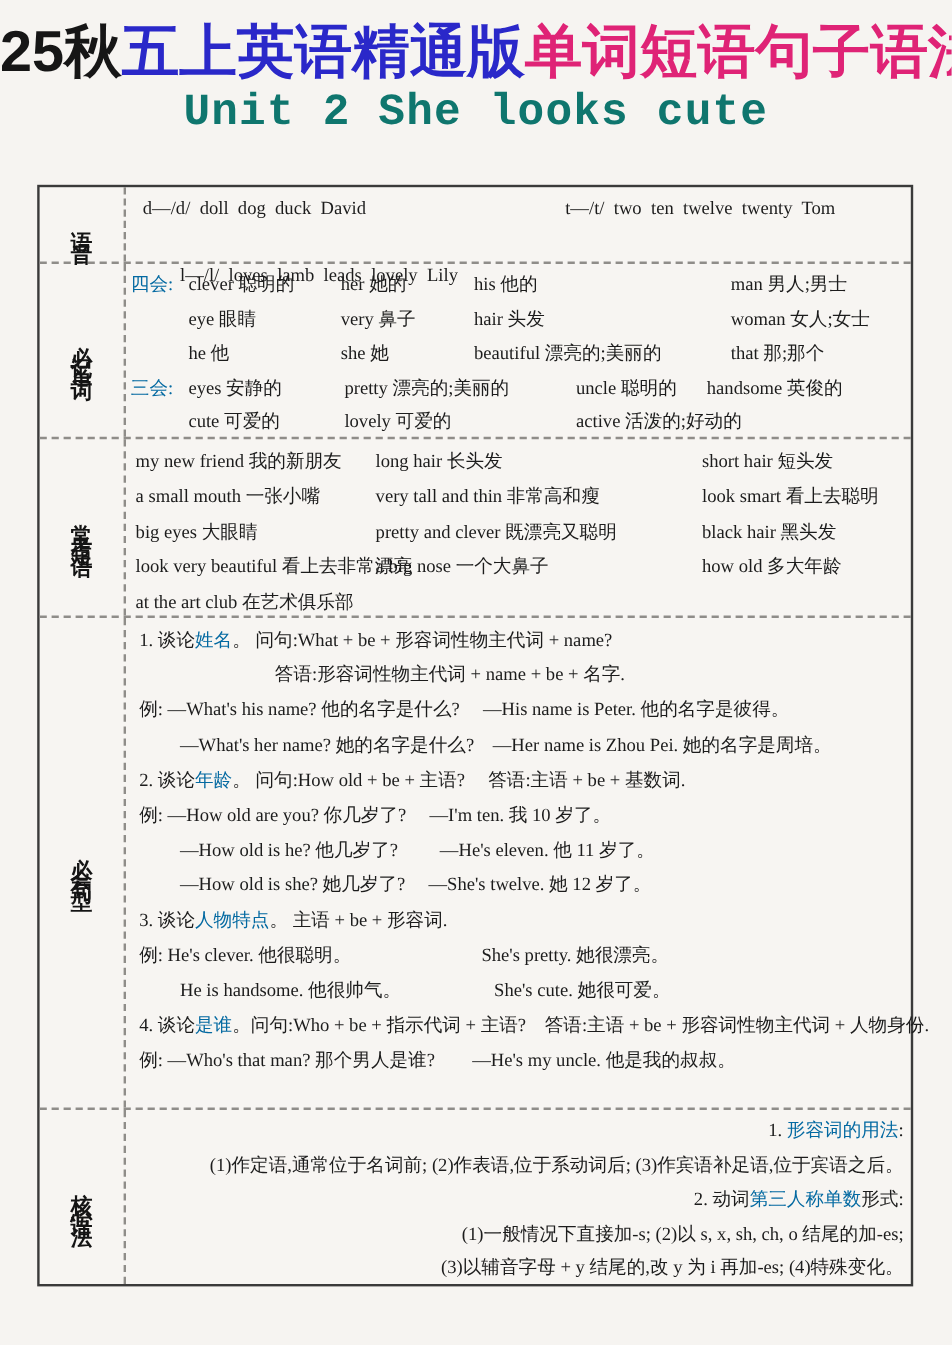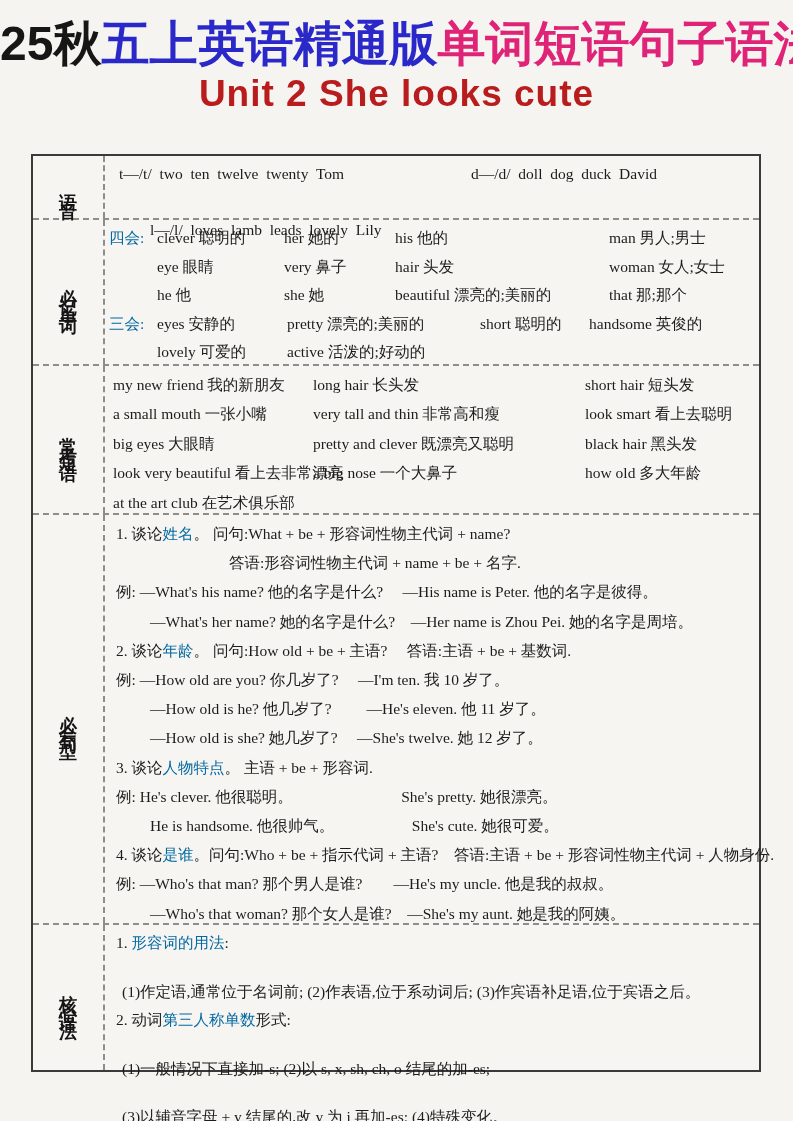--- a/index.html
+++ b/index.html
@@ -13,22 +13,22 @@
   }
   .titles{position:absolute;top:18px;left:0;width:793px;text-align:center;}
   .main-title{
     font-family:"Liberation Sans","DejaVu Sans",sans-serif;
     font-weight:700;font-size:48px;line-height:52px;letter-spacing:0px;white-space:nowrap;
   }
   .t-blue{color:#2a28c9;}
   .t-pink{color:#df2376;}
   .t-black{color:#161616;}
   .sub-title{
-    font-family:Liberation Sans, sans-serif;
-    font-weight:600;font-size:37px;line-height:48px;color:#b91c1c;letter-spacing:1px;
+    font-family:Liberation Mono, monospace;
+    font-weight:600;font-size:37px;line-height:48px;color:#0f766e;letter-spacing:1px;
   }
   .study-table{
     position:absolute;left:31px;top:154px;width:730px;
     border:2px solid #3a3a3a;background:#f7f5f2;
     box-sizing:border-box;
   }
   .trow{display:flex;box-sizing:border-box;border-bottom:2px dashed #8f8d89;}
   .trow:last-child{border-bottom:none;}
   .hdr{
     width:72px;flex:0 0 72px;display:flex;align-items:center;justify-content:center;
@@ -57,41 +57,41 @@
   .row-phrases{height:149px;}
   .pgrid{display:grid;grid-template-columns:200px 272px 1fr;padding-left:4px;}
   .pgrid span{line-height:29.4px;white-space:nowrap;}
   
   .row-sentences{height:410px;}
   .sline{line-height:29.2px;white-space:pre;padding-left:7px;}
   .sline.ind1{padding-left:41px;}
   .sline.ind2{padding-left:120px;}
   
   .row-grammar{height:145px;}
-  .gline{line-height:28.6px;white-space:pre;padding-left:7px;}
-  .gline.ind1{padding-left:13px;margin-top:20px;}
+  .gline{line-height:28.6px;white-space:pre;padding-left:7px;text-align:right;}
+  .gline.ind1{padding-left:13px;}
 </style>
 </head>
 <body>
 
 <div class="titles">
   <div class="main-title"><span class="t-black">25秋</span><span class="t-blue">五上英语精通版</span><span class="t-pink">单词短语句子语法</span><span class="t-black">汇总</span></div>
   <div class="sub-title">Unit 2 She looks cute</div>
 </div>
 
 <div class="study-table">
 
   <div class="trow row-phonics">
     <div class="hdr">
         <span>语音</span>
       </div>
     <div class="cell">
       <div class="ph-line ph-grid">
+        <span>d—/d/  doll  dog  duck  David</span>
         <span>t—/t/  two  ten  twelve  twenty  Tom</span>
-        <span>d—/d/  doll  dog  duck  David</span>
       </div>
       <div class="ph-line">
         <span>l—/l/  loves  lamb  leads  lovely  Lily</span>
       </div>
     </div>
   </div>
 
   <div class="trow row-words">
     <div class="hdr">
         <span>必记单词</span>
@@ -116,23 +116,24 @@
             <span>beautiful 漂亮的;美丽的</span>
             <span>that 那;那个</span>
           </div>
       </div>
       <div class="wblock">
         <div class="wlabel em">三会:</div>
         <div class="wgrid wgrid-sanhui">
 
             <span>eyes 安静的</span>
             <span>pretty 漂亮的;美丽的</span>
-            <span>short 聪明的</span>
+            <span>uncle 聪明的</span>
             <span>handsome 英俊的</span>
 
+            <span>cute 可爱的</span>
             <span>lovely 可爱的</span>
             <span>active 活泼的;好动的</span>
             <span></span>
           </div>
       </div>
     </div>
   </div>
 
   <div class="trow row-phrases">
     <div class="hdr">
@@ -189,21 +190,20 @@
         <div class="sline ind0"><span>3. 谈论</span><span class="em">人物特点</span><span>。 主语 + be + 形容词.</span></div>
 
         <div class="sline ind0"><span>例: He's clever. 他很聪明。　　　　　　　She's pretty. 她很漂亮。</span><span class="em"></span><span></span></div>
 
         <div class="sline ind1"><span>He is handsome. 他很帅气。　　　　　She's cute. 她很可爱。</span><span class="em"></span><span></span></div>
 
         <div class="sline ind0"><span>4. 谈论</span><span class="em">是谁</span><span>。问句:Who + be + 指示代词 + 主语?　答语:主语 + be + 形容词性物主代词 + 人物身份.</span></div>
 
         <div class="sline ind0"><span>例: —Who's that man? 那个男人是谁?　　—He's my uncle. 他是我的叔叔。</span><span class="em"></span><span></span></div>
 
-        <div class="sline ind1"><span>—Who's that woman? 那个女人是谁?　—She's my aunt. 她是我的阿姨。</span><span class="em"></span><span></span></div>
       </div>
   </div>
 
   <div class="trow row-grammar">
     <div class="hdr">
         <span>核心语法</span>
       </div>
     <div class="cell">
 
         <div class="gline ind0"><span>1. </span><span class="em">形容词的用法</span><span>:</span></div>

